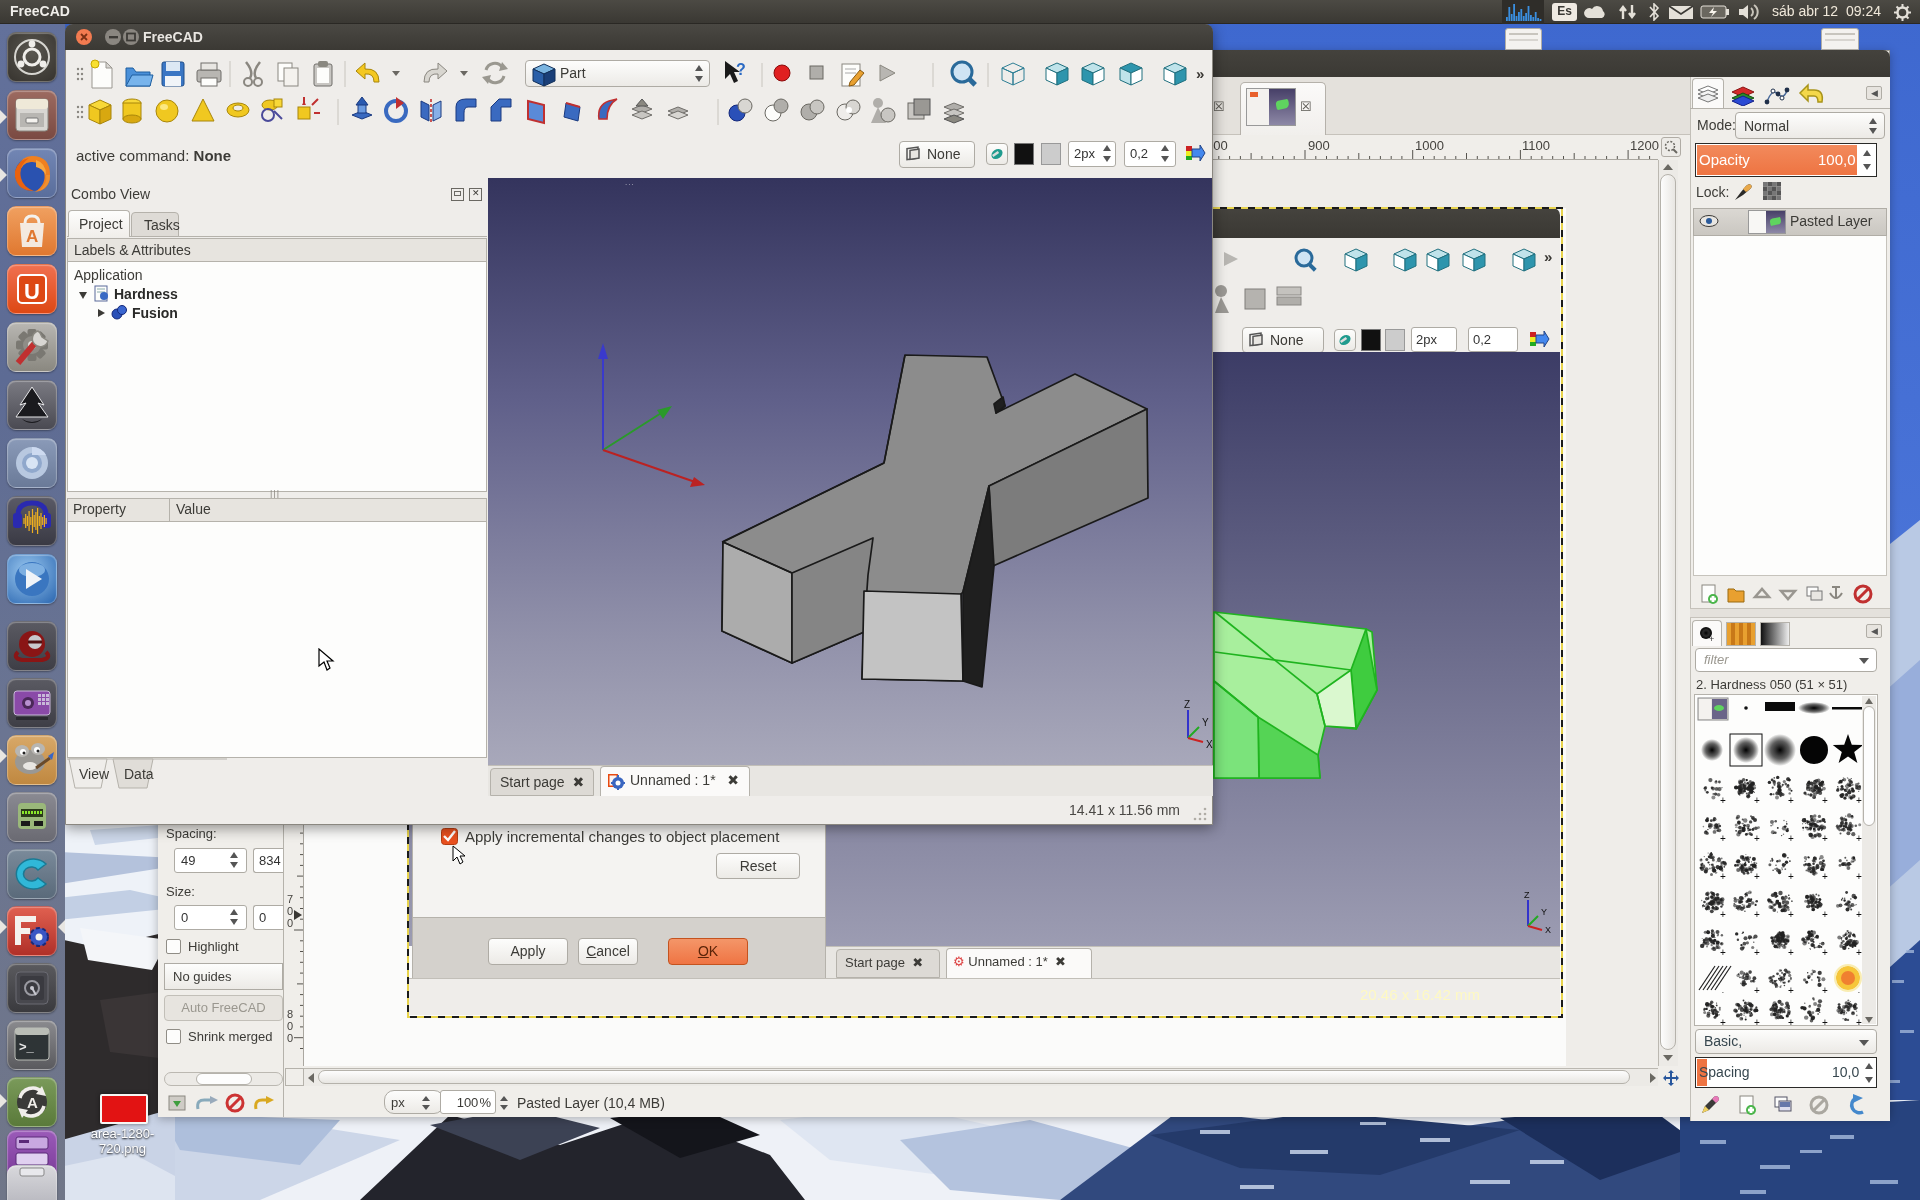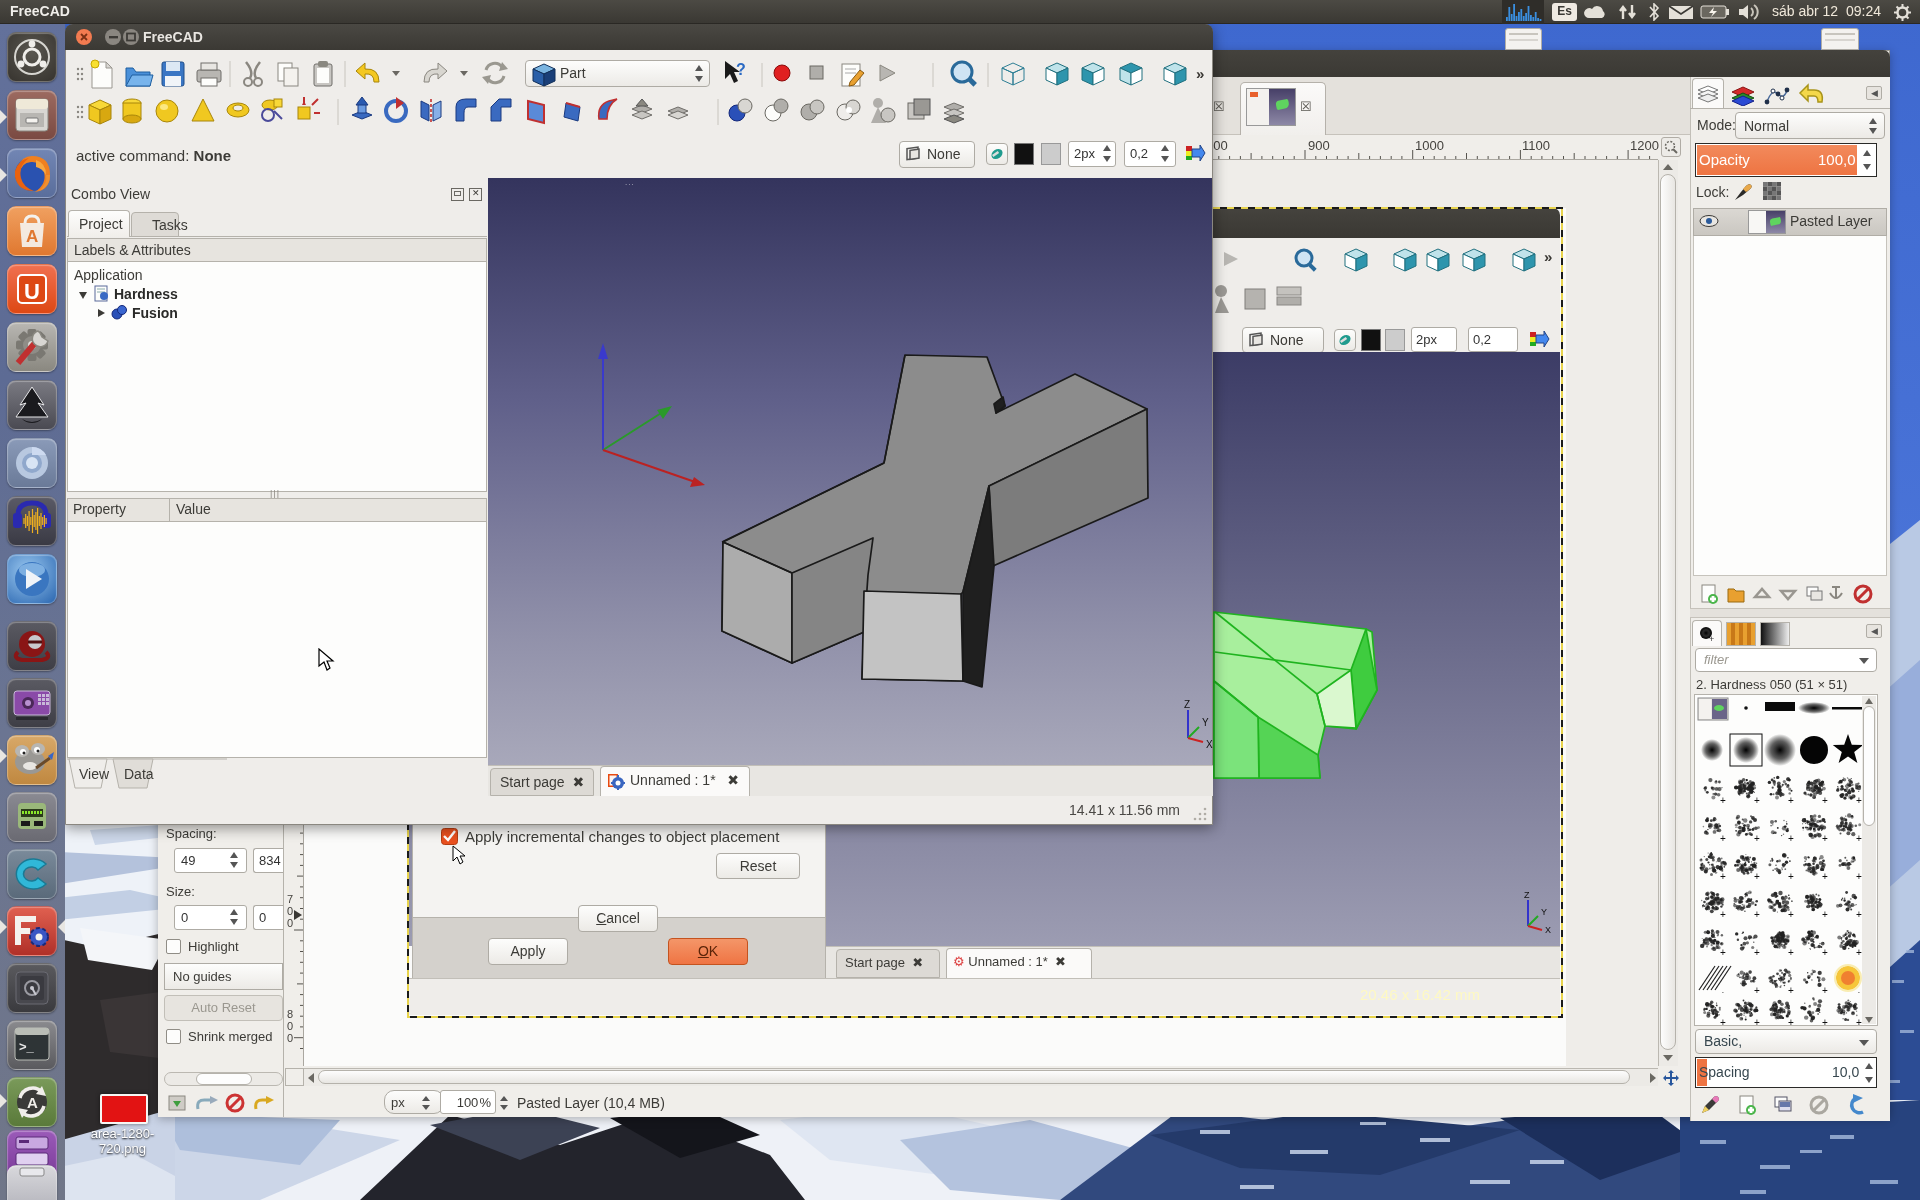--- a/index.html
+++ b/index.html
@@ -424,21 +424,21 @@
 <svg class="ab" style="left:452px;top:845px" width="16" height="22" viewBox="0 0 16 22">
     <polygon points="1,1 1,16 5,12 8,19 11,17 8,11 13,11" fill="#fff" stroke="#000"></polygon>
   </svg>
 <div class="ab" style="left:716px;top:853px;width:84px;height:26px;background:linear-gradient(#fdfdfc,#eceae6);border:1px solid #aeaba4;border-radius:4px">
     <div style="margin-top:4px;text-align:center;font-size:14px;color:#3c3b37">Reset</div>
   </div>
 <div class="ab" style="left:412px;top:918px;width:414px;height:62px;background:#d4d1cc;border:1px solid #b5b2ab;border-top:none"></div>
 <div class="ab" style="left:488px;top:938px;width:80px;height:27px;background:linear-gradient(#fdfdfc,#eceae6);border:1px solid #aeaba4;border-radius:4px">
     <div style="margin-top:4px;text-align:center;font-size:14px;color:#3c3b37">Apply</div>
   </div>
-<div class="ab" style="left:578px;top:905px;width:80px;height:27px;background:linear-gradient(#fdfdfc,#eceae6);border:1px solid #aeaba4;border-radius:4px">
+<div class="ab" style="left:578px;top:938px;width:60px;height:27px;background:linear-gradient(#fdfdfc,#eceae6);border:1px solid #aeaba4;border-radius:4px">
     <div style="margin-top:4px;text-align:center;font-size:14px;color:#3c3b37"><u>C</u>ancel</div>
   </div>
 <div class="ab" style="left:668px;top:938px;width:80px;height:27px;background:linear-gradient(#f49669,#ef7443);border:1px solid #c4531f;border-radius:4px">
     <div style="margin-top:4px;text-align:center;font-size:14px;color:#5c2408"><u>O</u>K</div>
   </div>
 <div class="ab" style="left:826px;top:946px;width:734px;height:32px;background:#e8e6e2;border-top:1px solid #c2bfb8"></div>
 <div class="ab" style="left:836px;top:949px;width:104px;height:29px;background:#dddad5;border:1px solid #b5b2ab;border-radius:4px 4px 0 0">
     <div style="margin-top:5px;margin-left:8px;font-size:13px;color:#3c3b37">Start page &nbsp;✖</div>
   </div>
 <div class="ab" style="left:946px;top:948px;width:146px;height:30px;background:#fbfaf9;border:1px solid #b5b2ab;border-bottom:none;border-radius:4px 4px 0 0">
@@ -508,21 +508,21 @@
   </svg>
 <div class="ab" style="left:253px;top:905px;width:30px;height:25px;background:#fff;border:1px solid #aeaba4;border-radius:3px 0 0 3px;border-right:none">
     <div style="margin:4px 0 0 5px;font-size:13px;color:#333">0</div>
   </div>
 <div class="ab" style="left:166px;top:939px;width:15px;height:15px;background:#fdfdfc;border:1px solid #908d86;border-radius:2px"></div>
 <div class="tx" style="left:188px;top:939px;font-size:13px;color:#3c3b37">Highlight</div>
 <div class="ab" style="left:164px;top:963px;width:119px;height:27px;background:linear-gradient(#fdfdfc,#eceae6);border:1px solid #aeaba4;border-radius:0">
     <div style="margin:5px 0 0 8px;font-size:13px;color:#3c3b37">No guides</div>
   </div>
 <div class="ab" style="left:164px;top:995px;width:119px;height:26px;background:#e7e4df;border:1px solid #c2bfb8;border-radius:4px">
-    <div style="margin:4px;text-align:center;font-size:13px;color:#9a978f">Auto Reset</div>
+    <div style="margin:4px;text-align:center;font-size:13px;color:#9a978f">Auto FreeCAD</div>
   </div>
 <div class="ab" style="left:166px;top:1029px;width:15px;height:15px;background:#fdfdfc;border:1px solid #908d86;border-radius:2px"></div>
 <div class="tx" style="left:188px;top:1029px;font-size:13px;color:#3c3b37">Shrink merged</div>
 <div class="ab" style="left:164px;top:1072px;width:119px;height:14px;background:#eceae6;border:1px solid #bbb8b1;border-radius:7px"></div>
 <div class="ab" style="left:196px;top:1073px;width:56px;height:12px;background:#fdfdfd;border:1px solid #b5b2ab;border-radius:6px"></div>
 <svg class="ab" style="left:168px;top:1093px" width="110" height="22" viewBox="0 0 110 22">
 <rect x="1" y="3" width="16" height="14" fill="#cfccc6" stroke="#8a8780"></rect>
     <polygon points="5,8 13,8 9,14" fill="#3f9e3f"></polygon>
 <path d="M30 16 Q28 6 38 7 L44 7" fill="none" stroke="#8ab" stroke-width="3"></path>
     <polygon points="42,3 50,7 42,11" fill="#9ab"></polygon>
@@ -2648,21 +2648,21 @@
     <div style="width:7px;height:5px;border:1px solid #6a6862;margin:2px"></div>
   </div>
 <div class="ab" style="left:469px;top:188px;width:13px;height:13px;border:1px solid #6a6862">
     <div style="font-size:9px;color:#3c3b37;margin-left:2px;margin-top:-1px">✕</div>
   </div>
 <div class="ab" style="left:67px;top:210px;width:420px;height:27px;border-bottom:1px solid #b5b2ab"></div>
 <div class="ab" style="left:68px;top:210px;width:62px;height:27px;background:linear-gradient(#fdfdfc,#f0eeea);border:1px solid #b5b2ab;border-bottom:none;border-radius:4px 4px 0 0">
     <div style="margin:5px 0 0 10px;font-size:14px;color:#3c3b37">Project</div>
   </div>
 <div class="ab" style="left:131px;top:212px;width:48px;height:25px;background:#dedbd6;border:1px solid #b5b2ab;border-radius:4px 4px 0 0">
-    <div style="margin:4px 0 0 20px;font-size:14px;color:#3c3b37">Tasks</div>
+    <div style="margin:4px 0 0 12px;font-size:14px;color:#3c3b37">Tasks</div>
   </div>
 <div class="ab" style="left:67px;top:238px;width:420px;height:24px;background:#e7e4df;border:1px solid #b5b2ab">
     <div style="margin:3px 0 0 6px;font-size:14px;color:#3c3b37">Labels &amp; Attributes</div>
   </div>
 <div class="ab" style="left:67px;top:262px;width:420px;height:230px;background:#fdfdfc;border:1px solid #b5b2ab;border-top:none"></div>
 <div class="tx" style="left:74px;top:267px;font-size:14px;color:#3c3b37">Application</div>
 <svg class="ab" style="left:78px;top:290px" width="10" height="10">
     <polygon points="1,2 9,2 5,9" fill="#3c3b37"></polygon>
   </svg>
 <svg class="ab" style="left:93px;top:285px" width="17" height="17" viewBox="0 0 17 17">

